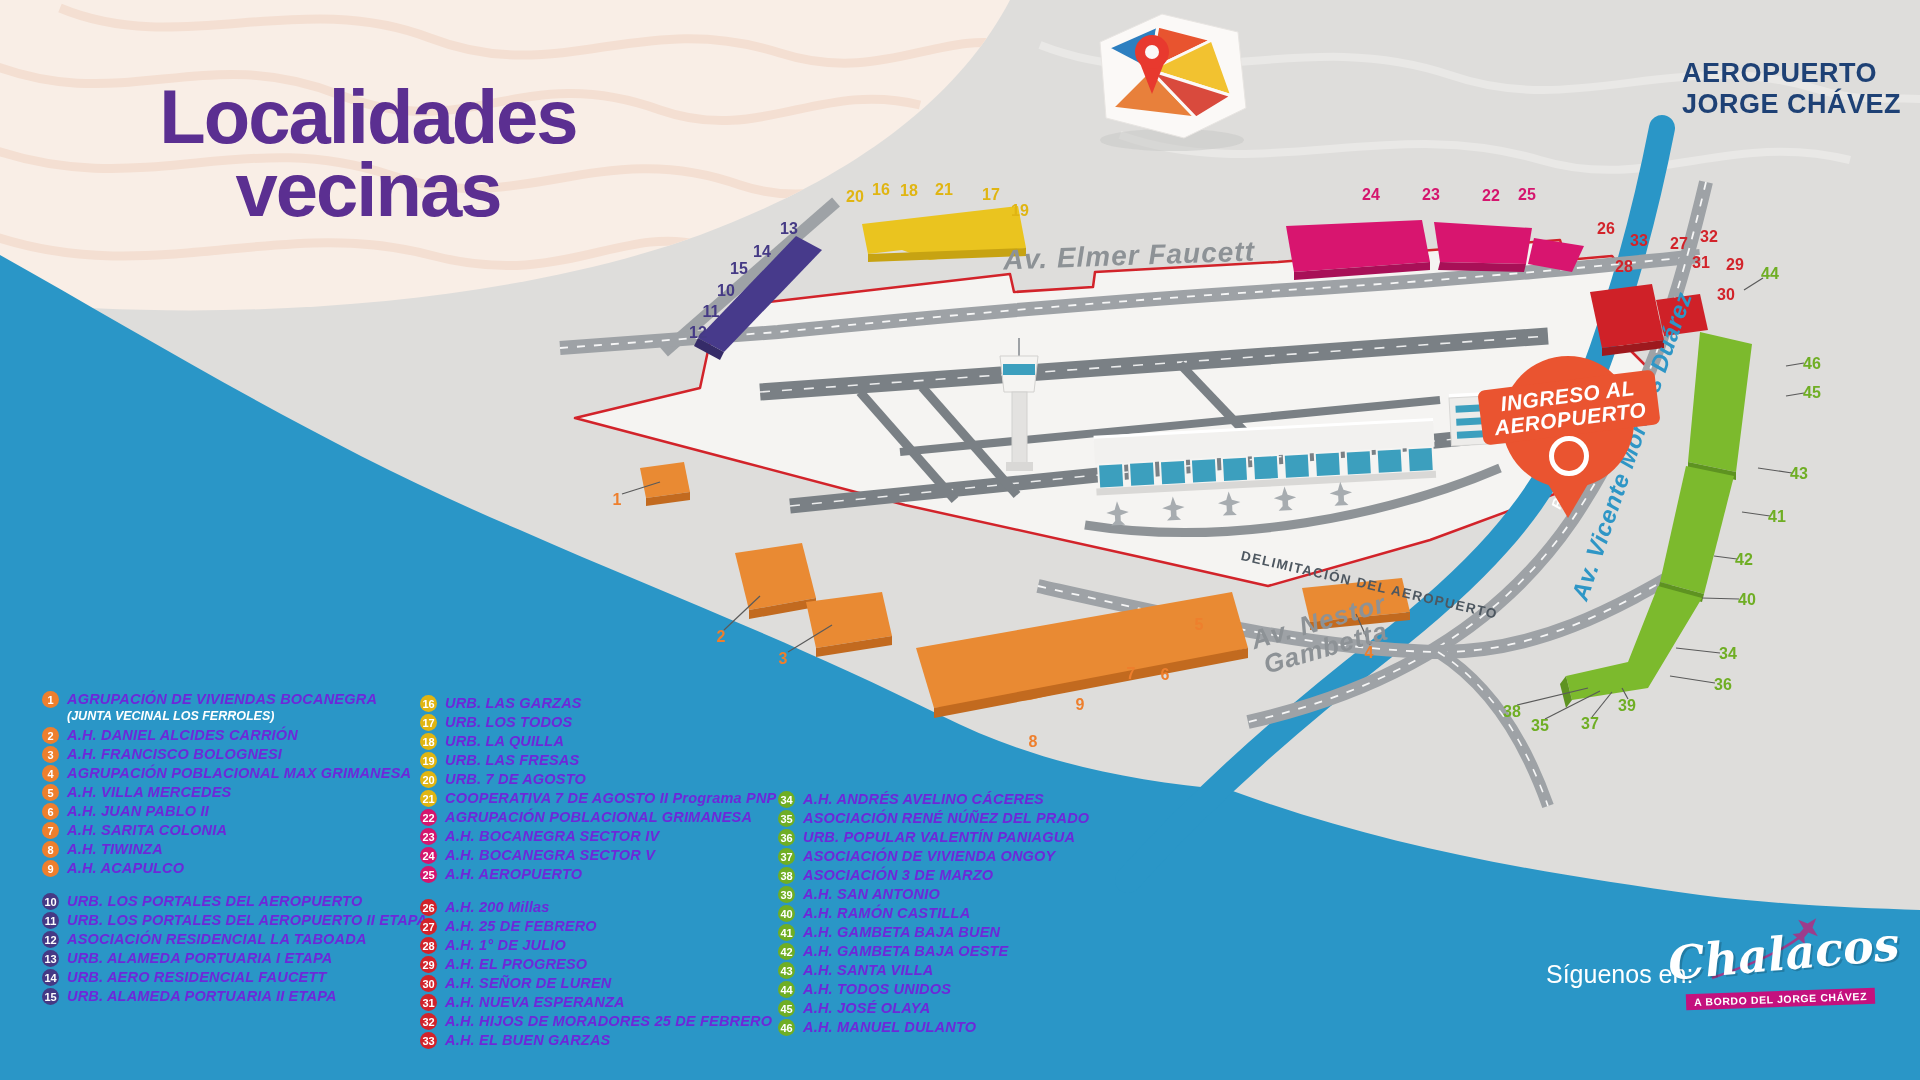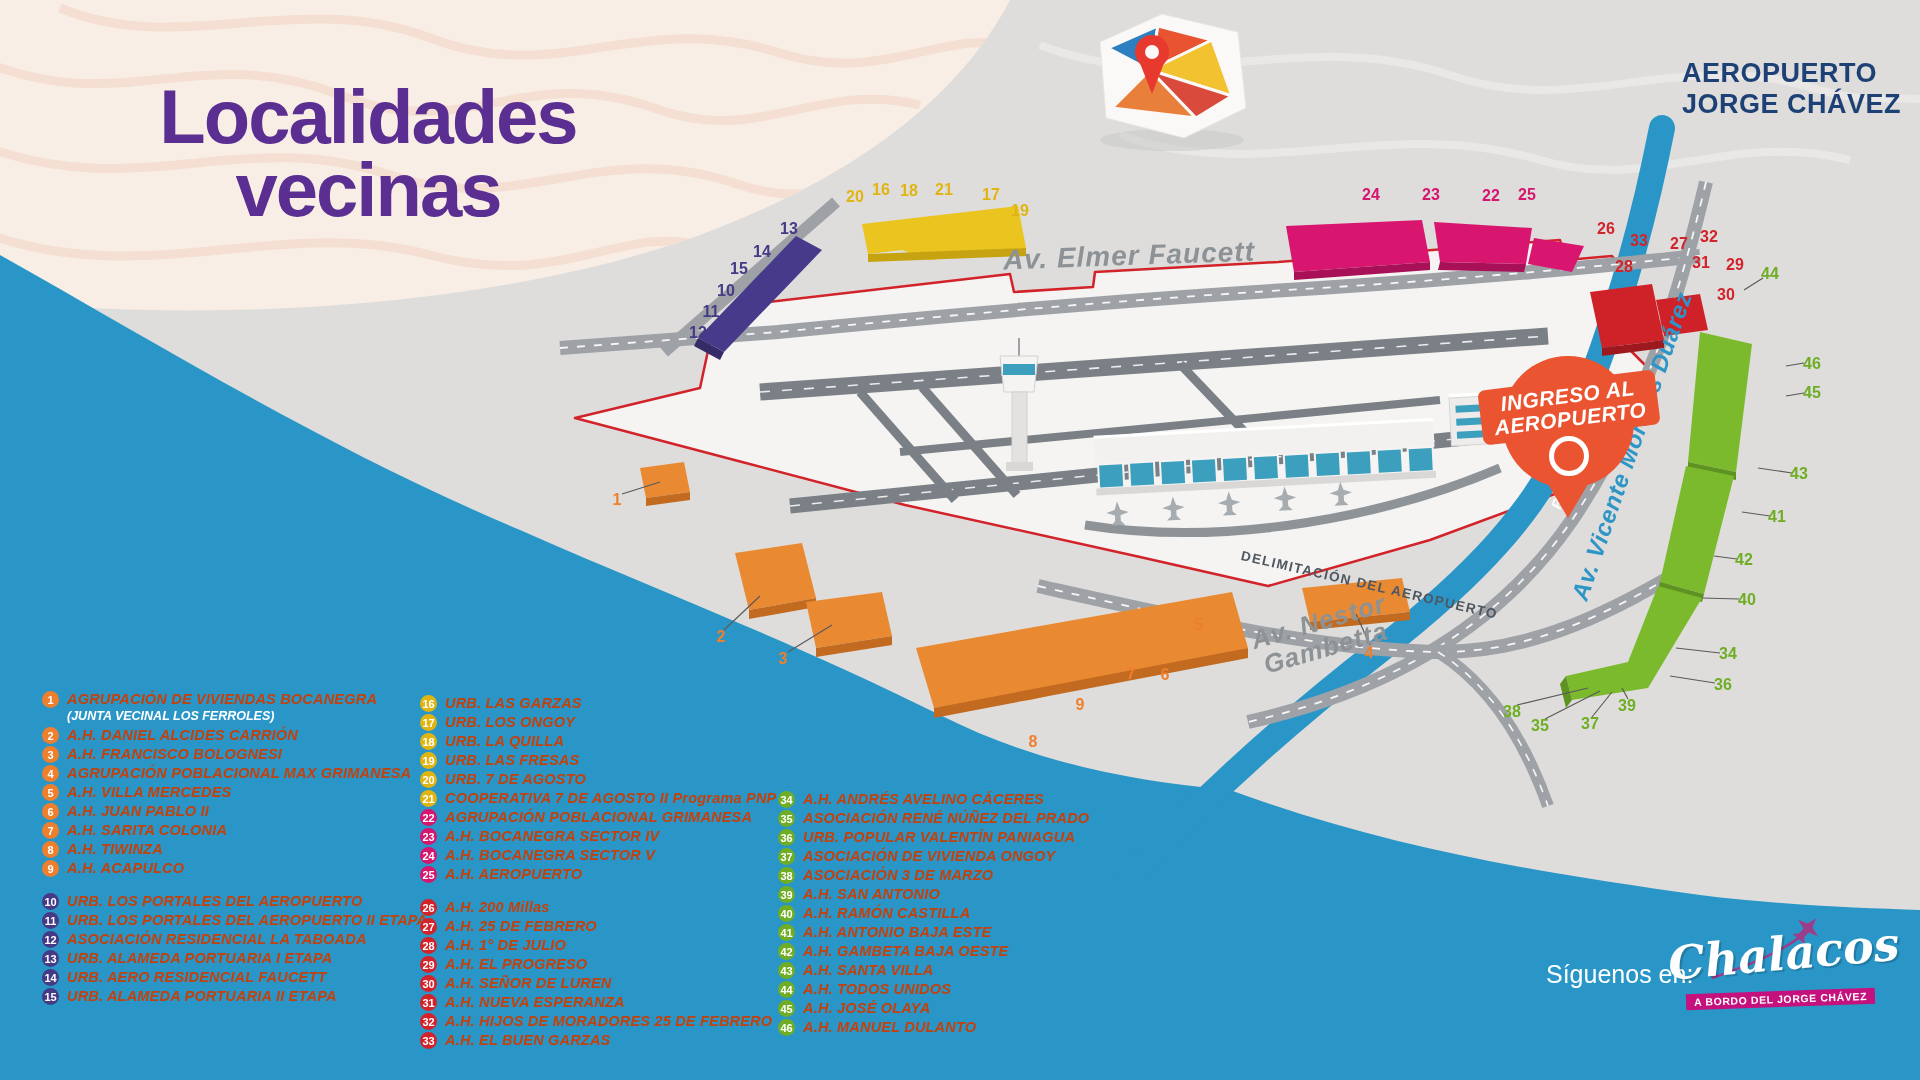--- a/index.html
+++ b/index.html
@@ -40,21 +40,21 @@
 
   
   .marker{position:absolute;transform:translate(-50%,-50%);font-size:16px;font-weight:800;}
 
   
   .legend-col{position:absolute;}
   .legend-block{margin-bottom:14px;}
   .legend-item{display:flex;align-items:flex-start;gap:8px;height:19px;}
   .badge{flex:0 0 auto;width:17px;height:17px;margin-top:1px;border-radius:50%;color:#fff;
          font-size:11px;font-weight:800;display:flex;align-items:center;justify-content:center;}
-  .lab{color:#c2410c;font-size:14.5px;font-weight:700;font-style:italic;white-space:nowrap;
+  .lab{color:#6d28d9;font-size:14.5px;font-weight:700;font-style:italic;white-space:nowrap;
        letter-spacing:.2px;line-height:19px;}
   .legend-sub{color:#fff;font-size:12.5px;font-weight:700;font-style:italic;margin-left:25px;
               height:17px;line-height:15px;white-space:nowrap;}
 
   
   .siguenos{position:absolute;left:1546px;top:960px;font-size:25px;color:#fff;font-weight:400;}
   .chalacos{position:absolute;left:1668px;top:928px;width:200px;text-align:center;color:#fff;
             font-family:"DejaVu Serif",serif;font-style:italic;font-weight:700;font-size:46px;
             transform:rotate(-5deg);text-shadow:2px 2px 0 rgba(0,0,0,.18);}
   .chalacos-sub{position:absolute;left:1686px;top:991px;background:#C4117E;color:#fff;
@@ -382,21 +382,21 @@
         </div>
       </div>
       <div class="legend-col" style="left: 420px; top: 694px;">
         <div class="legend-block">
           <div class="legend-item">
             <span class="badge" style="background: rgb(224, 181, 18);">16</span>
             <span class="lab">URB. LAS GARZAS</span>
           </div>
           <div class="legend-item">
             <span class="badge" style="background: rgb(224, 181, 18);">17</span>
-            <span class="lab">URB. LOS ONGOY</span>
+            <span class="lab">URB. LOS TODOS</span>
           </div>
           <div class="legend-item">
             <span class="badge" style="background: rgb(224, 181, 18);">18</span>
             <span class="lab">URB. LA QUILLA</span>
           </div>
           <div class="legend-item">
             <span class="badge" style="background: rgb(224, 181, 18);">19</span>
             <span class="lab">URB. LAS FRESAS</span>
           </div>
           <div class="legend-item">
@@ -484,21 +484,21 @@
           <div class="legend-item">
             <span class="badge" style="background: rgb(111, 174, 36);">39</span>
             <span class="lab">A.H. SAN ANTONIO</span>
           </div>
           <div class="legend-item">
             <span class="badge" style="background: rgb(111, 174, 36);">40</span>
             <span class="lab">A.H. RAMÓN CASTILLA</span>
           </div>
           <div class="legend-item">
             <span class="badge" style="background: rgb(111, 174, 36);">41</span>
-            <span class="lab">A.H. ANTONIO BAJA ESTE</span>
+            <span class="lab">A.H. GAMBETA BAJA BUEN</span>
           </div>
           <div class="legend-item">
             <span class="badge" style="background: rgb(111, 174, 36);">42</span>
             <span class="lab">A.H. GAMBETA BAJA OESTE</span>
           </div>
           <div class="legend-item">
             <span class="badge" style="background: rgb(111, 174, 36);">43</span>
             <span class="lab">A.H. SANTA VILLA</span>
           </div>
           <div class="legend-item">

